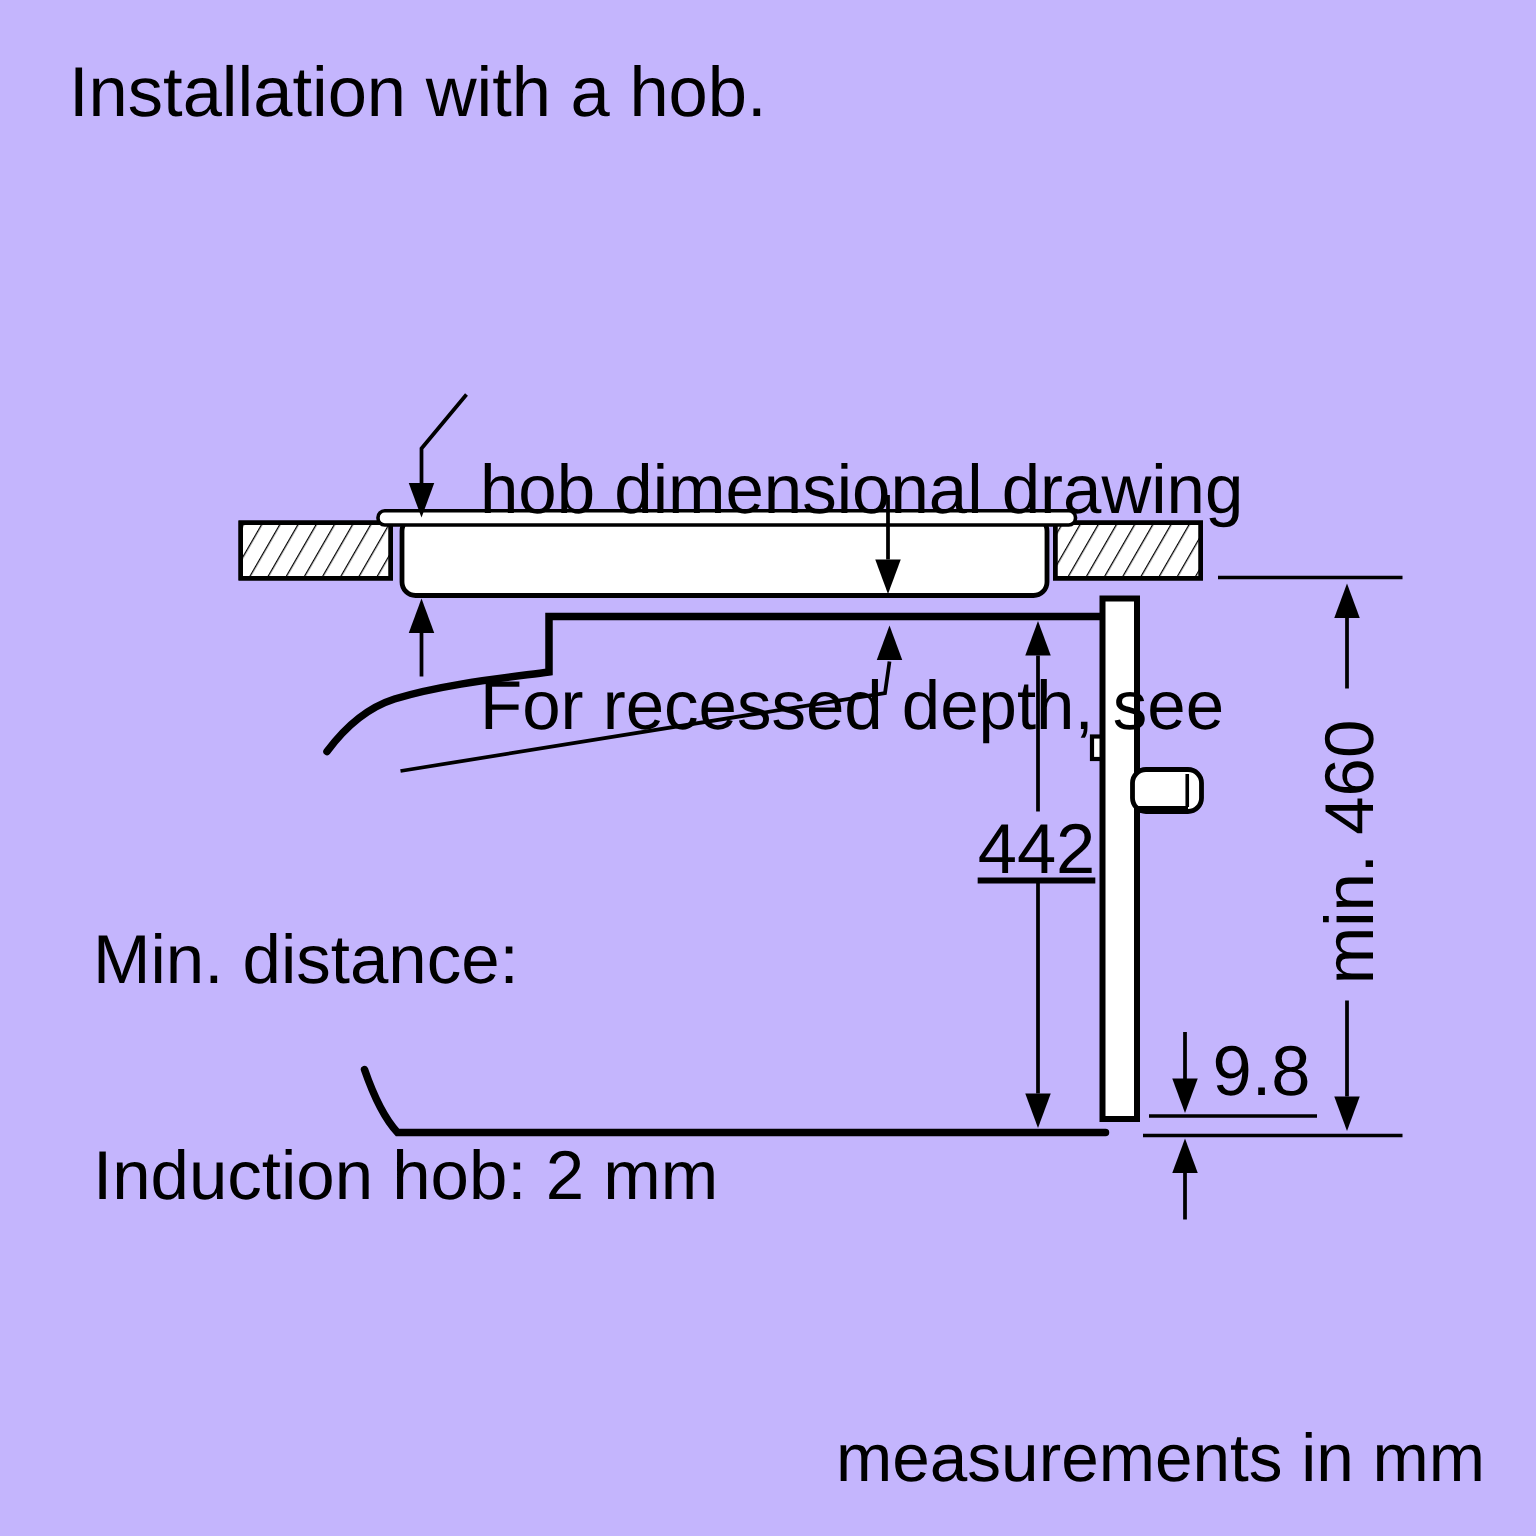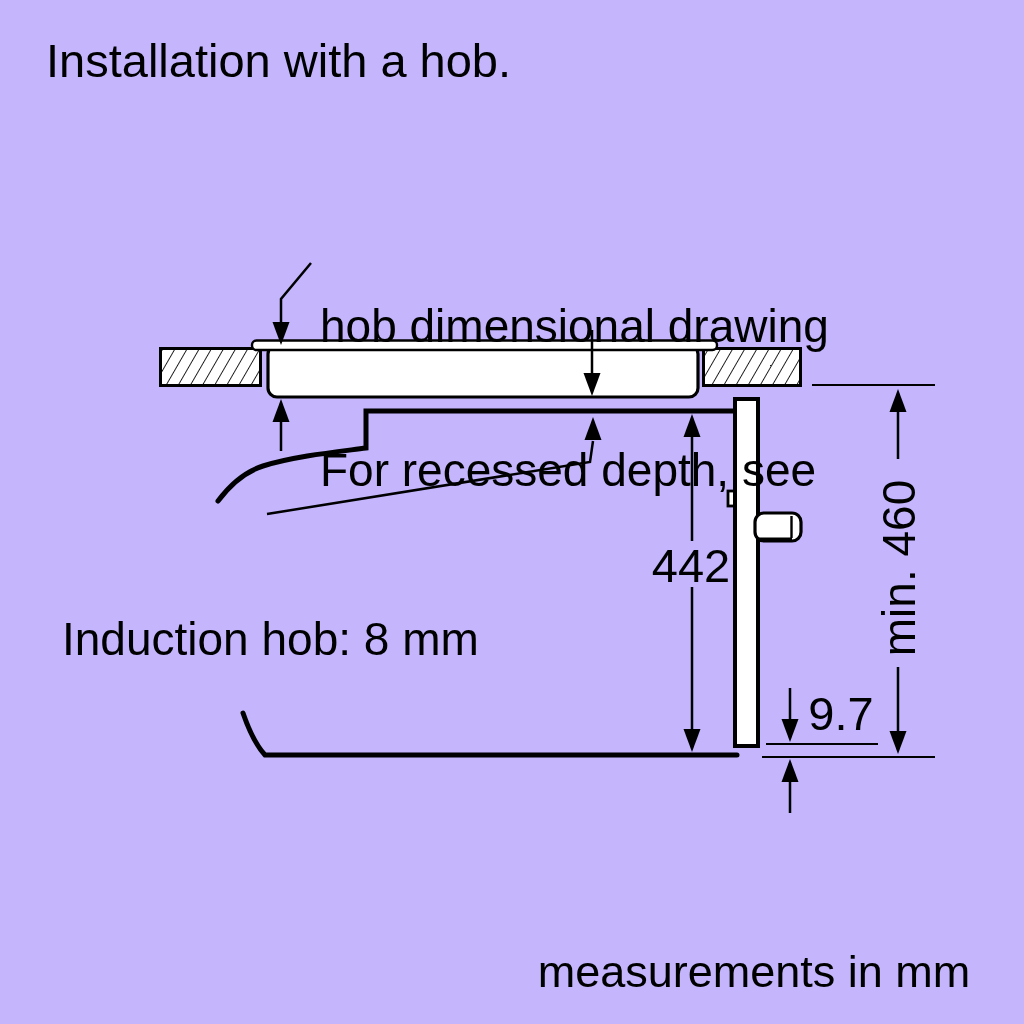--- a/index.html
+++ b/index.html
@@ -43,40 +43,41 @@
     top: 519px;
     font-size: 46px;
     line-height: 48px;
   }
   .dim-442 {
     left: 630px;
     top: 542px;
     width: 122px;
     text-align: center;
     font-size: 47px;
+    text-decoration: underline;
   }
   .dim-75 {
     left: 800px;
     top: 690px;
     width: 82px;
     text-align: center;
     font-size: 47px;
   }
   .dim-460 {
     left: 899px;
     top: 568px;
     font-size: 46px;
     transform: translate(-50%, -50%) rotate(-90deg);
     white-space: nowrap;
   }
   .footer {
-    left: 504px;
+    left: 490px;
     top: 949px;
     width: 500px;
-    text-align: center;
+    text-align: right;
     font-size: 45px;
   }
 </style>
 </head>
 <body>
 
 <div class="figure">
 
   <svg class="diagram-svg" width="1024" height="1024" viewBox="0 0 1024 1024">
     <defs>
@@ -153,22 +154,23 @@
   </svg>
 
   <div class="txt title">Installation with a hob.</div>
 
   <div class="txt note">
     <div>hob dimensional drawing</div>
     <div>For recessed depth, see</div>
   </div>
 
   <div class="txt mindist">
-    <div>Induction hob: 8 mm</div>
+    <div>Min. distance:</div>
+    <div>Induction hob: 2 mm</div>
     
   </div>
 
   <div class="txt dim-442">442</div>
-  <div class="txt dim-75">9.7</div>
+  <div class="txt dim-75">9.8</div>
   <div class="txt dim-460">min. 460</div>
 
   <div class="txt footer">measurements in mm</div>
 </div>
 
 </body></html>

